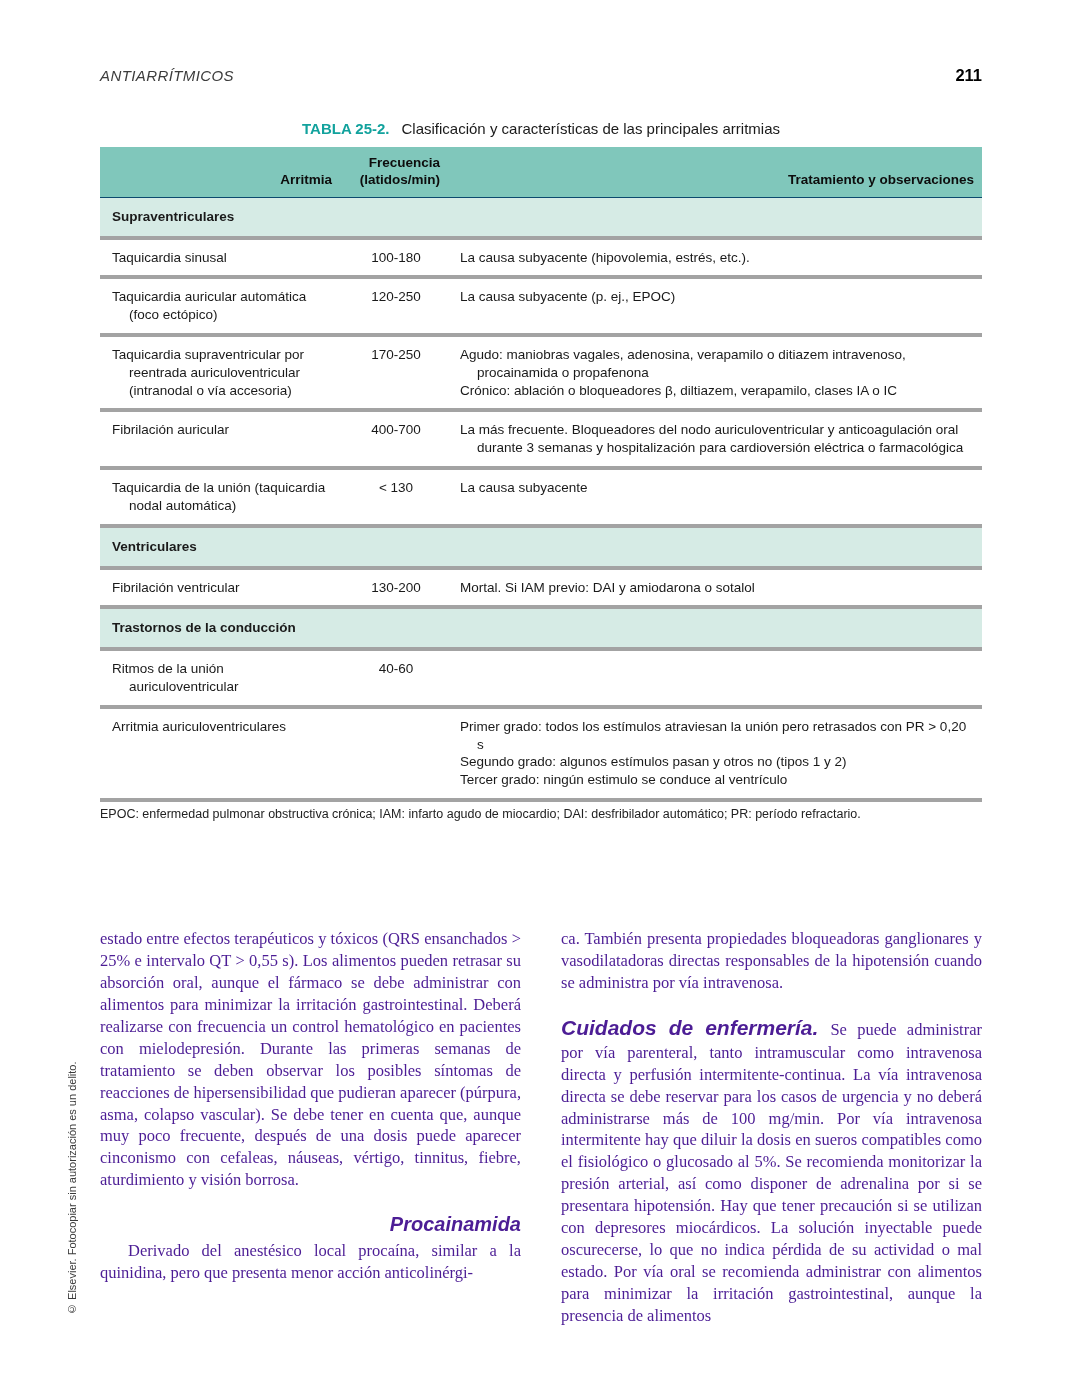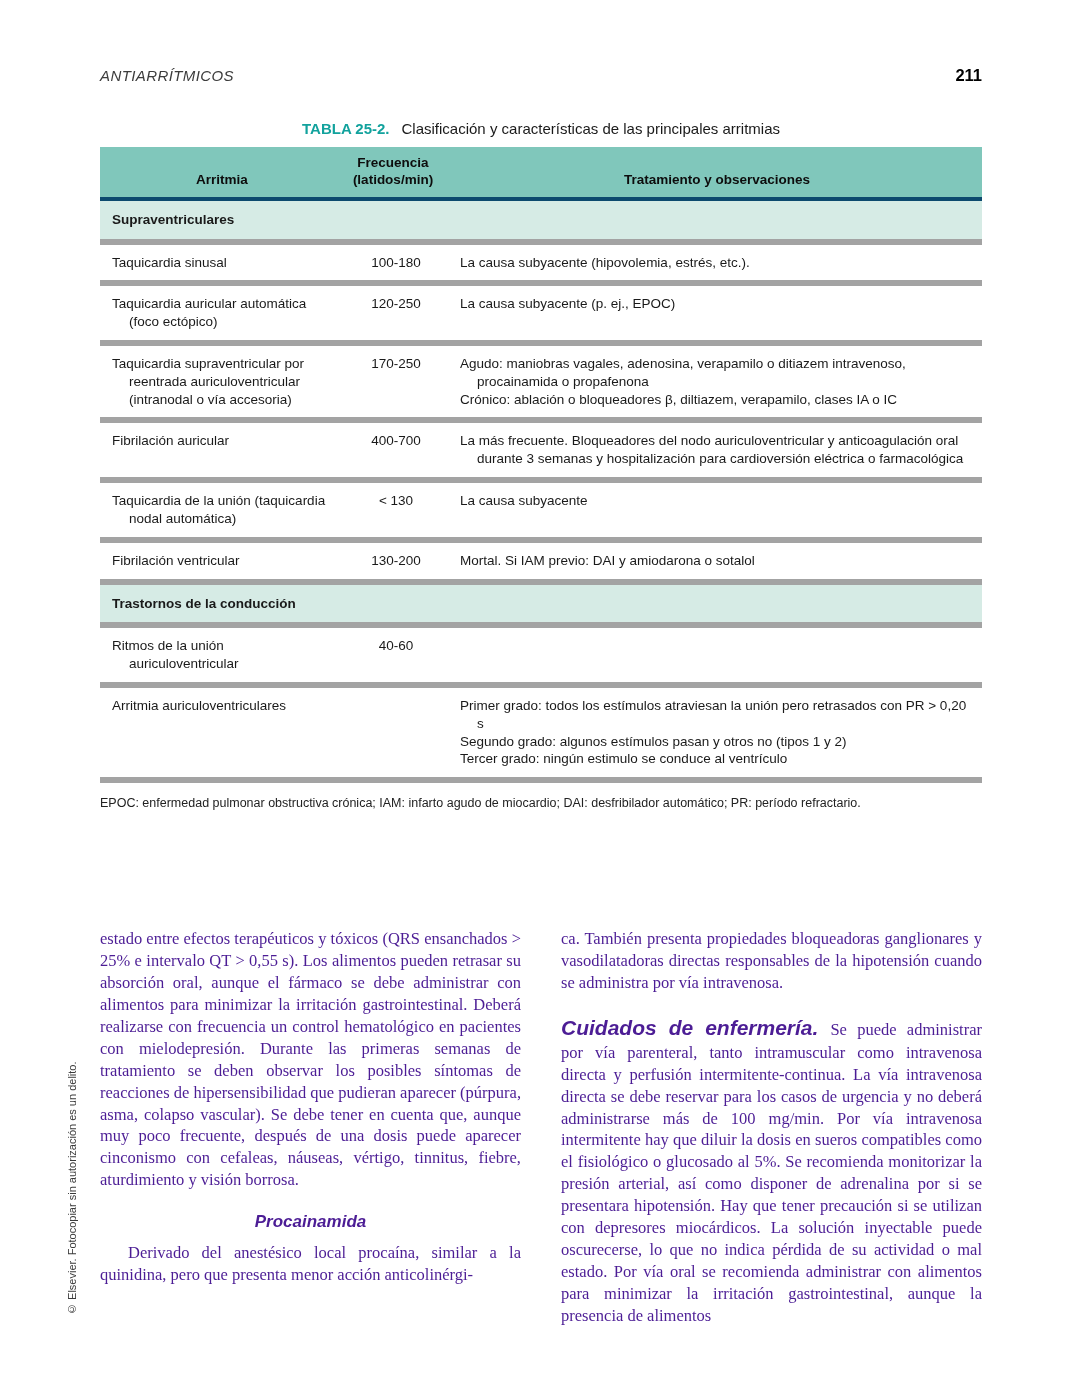--- a/index.html
+++ b/index.html
@@ -24,54 +24,54 @@
   
   .content{ position:absolute; left:100px; top:120px; width:882px; }
   .table-title{ text-align:center; font-size:15px; margin-bottom:10px; }
   .tbl-label{ color:#12a29d; font-weight:bold; margin-right:12px; }
   .tbl-caption{ color:#1a1a1a; }
 
   table.arr{ width:100%; border-collapse:collapse; table-layout:fixed; }
   col.c1{ width:240px; } col.c2{ width:108px; } col.c3{ width:534px; }
 
   table.arr th{
-    background:#80c7bb; vertical-align:bottom; text-align:center;
+    background:#80c7bb; vertical-align:bottom; text-align:right;
     font-size:13.5px; font-weight:bold; color:#0d0d0d;
     padding:8px 8px 8px 12px; line-height:1.25;
-    border-bottom:4px solid #0c4a6e;
+    border-bottom:1px solid #0c4a6e;
   }
   table.arr th.th-freq{ padding-left:6px; }
   table.arr td{
     font-size:13.5px; line-height:1.32; vertical-align:top;
     padding:9px 8px 9px 12px;
-    border-bottom:6px solid #a3a3a3;
+    border-bottom:4px solid #a3a3a3;
     background:#ffffff;
   }
   td.c-name{ background:#d6ebe5; }
   td.c-freq{ text-align:center; padding-left:2px; padding-right:2px; }
   tr.section-row td{ background:#d6ebe5; font-weight:bold; padding-top:10px; padding-bottom:10px; }
   .hang{ padding-left:17px; text-indent:-17px; }
   .treat-line{ padding-left:17px; text-indent:-17px; }
 
-  .footnote{ font-size:12.5px; color:#222; margin-top:12px; line-height:1.3; }
+  .footnote{ font-size:12.5px; color:#222; margin-top:4px; line-height:1.3; }
 
   
   .columns{
     position:absolute; left:100px; top:928px; width:882px;
     display:flex; gap:40px;
     font-family:"Liberation Serif", serif;
     font-size:16.5px; line-height:1.33; color:#4c1d95;
   }
   .col{ flex:1; text-align:justify; }
   .col p{ margin:0; }
   .indent{ text-indent:28px; }
   .drug-heading{
     font-family:"Liberation Sans", sans-serif;
     font-weight:bold; font-style:italic;
-    font-size:17px; margin:20px 0 8px 0; text-align:center;
+    font-size:20px; margin:20px 0 2px 0; text-align:right;
   }
   .runin{
     font-family:"Liberation Sans", sans-serif;
     font-weight:bold; font-style:italic; font-size:21px;
     margin-right:12px;
   }
   .para-gap{ margin-top:20px !important; }
 
   
   .copyright-vert{
@@ -156,20 +156,25 @@
             </td>
         </tr>
         <tr>
           <td class="c-name">
               <div class="hang">Taquicardia de la unión (taquicardia nodal automática)</div>
             </td>
           <td class="c-freq">&lt; 130</td>
           <td class="c-treat">
               <div class="treat-line">La causa subyacente</div>
             </td>
+        </tr>
+        <tr class="section-row">
+          <td class="c-name">Ventriculares</td>
+          <td class="c-freq"></td>
+            <td class="c-treat"></td>
         </tr>
         <tr>
           <td class="c-name">
               <div class="hang">Fibrilación ventricular</div>
             </td>
           <td class="c-freq">130-200</td>
           <td class="c-treat">
               <div class="treat-line">Mortal. Si IAM previo: DAI y amiodarona o sotalol</div>
             </td>
         </tr>

